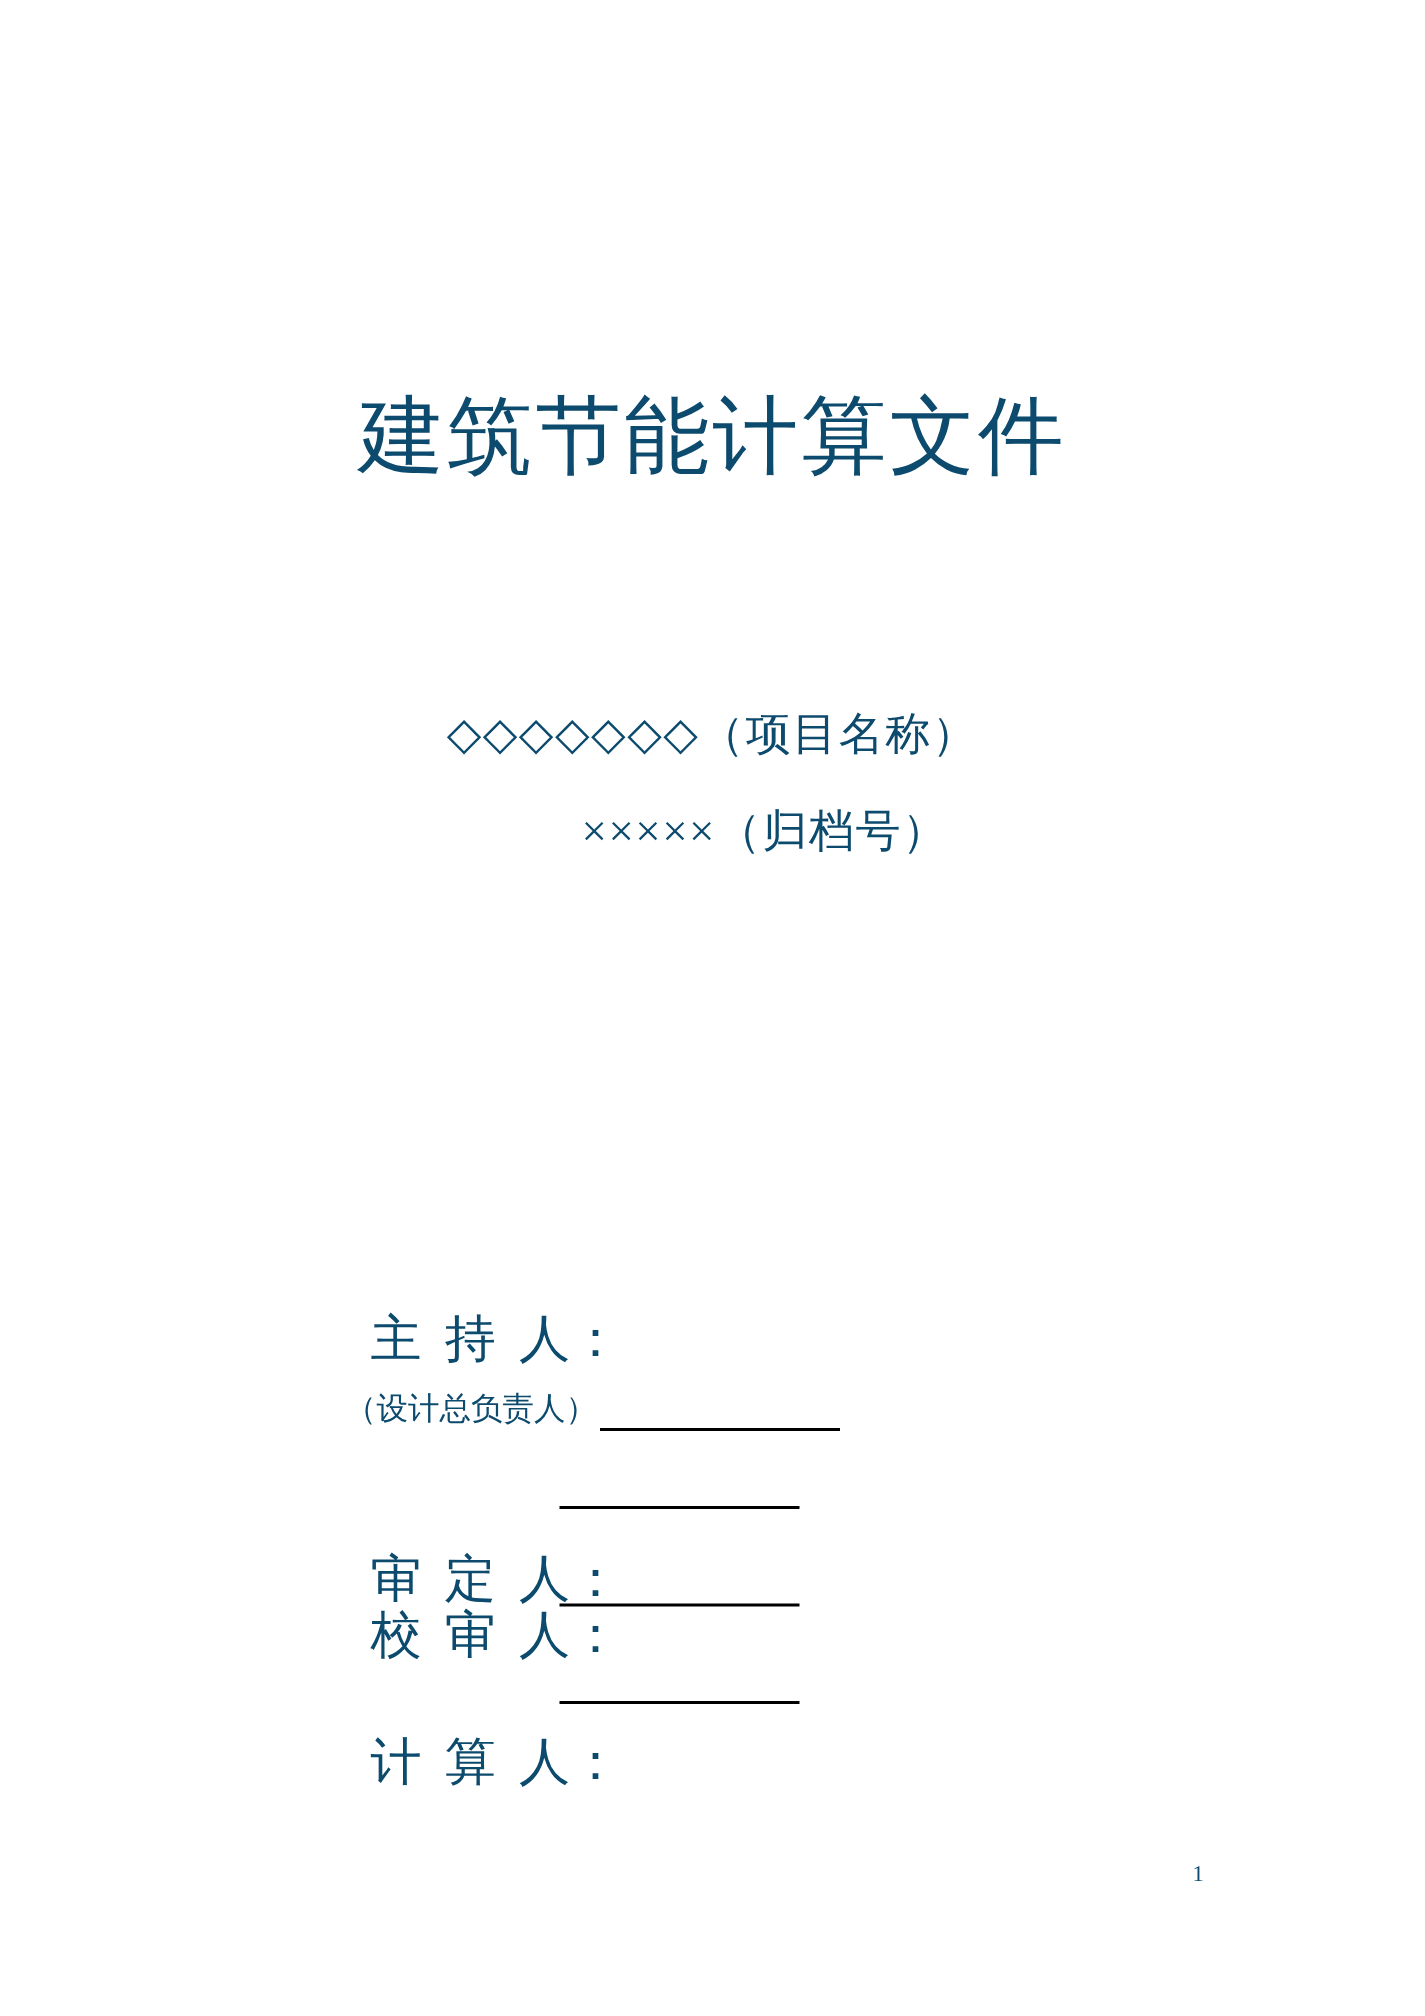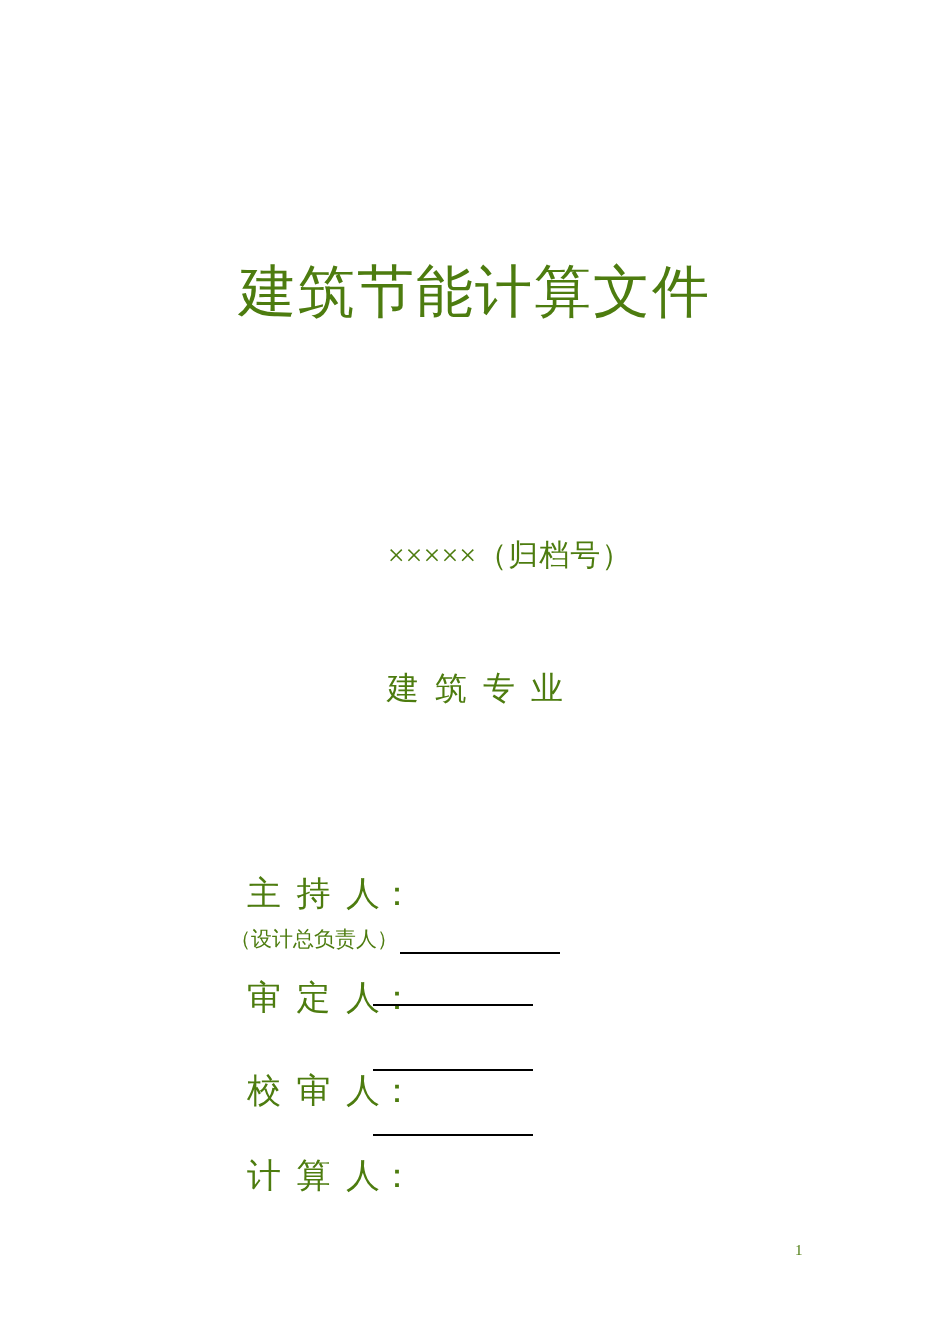--- a/index.html
+++ b/index.html
@@ -5,21 +5,21 @@
   html, body {
     margin: 0;
     padding: 0;
     background: #ffffff;
   }
   .page {
     position: relative;
     width: 950px;
     height: 1344px;
     background: #ffffff;
-    color: #4d7c0f;
+    color: #0c4a6e;
     font-family: "Liberation Serif", "DejaVu Serif", serif;
     overflow: hidden;
   }
   .centered-line {
     position: absolute;
     left: 0;
     width: 100%;
     text-align: center;
     white-space: pre;
     line-height: 1.2;
@@ -74,31 +74,31 @@
     font-size: 15px;
   }
 </style>
 </head>
 <body>
 
 <div class="page">
 
   <div class="centered-line doc-title">建筑节能计算文件</div>
 
+  <div class="centered-line project-line">◇◇◇◇◇◇◇（项目名称）</div>
 
   <div class="centered-line archive-line">×××××（归档号）</div>
 
-  <div class="centered-line discipline-line">建 筑 专 业</div>
 
   <div class="sig-label" style="top:875px">主 持 人：</div>
 
   <div class="sig-sub">（设计总负责人）</div>
   <div class="sig-underline" style="left:400px; top:952px; width:160px"></div>
 
-  <div class="sig-label" style="top:979px">审 定 人：</div>
+  <div class="sig-label" style="top:1035px">审 定 人：</div>
   <div class="sig-underline" style="left:373px; top:1004px; width:160px"></div>
 
   <div class="sig-label" style="top:1072px">校 审 人：</div>
   <div class="sig-underline" style="left:373px; top:1069px; width:160px"></div>
 
   <div class="sig-label" style="top:1157px">计 算 人：</div>
   <div class="sig-underline" style="left:373px; top:1134px; width:160px"></div>
 
   <div class="page-number">1</div>
 

